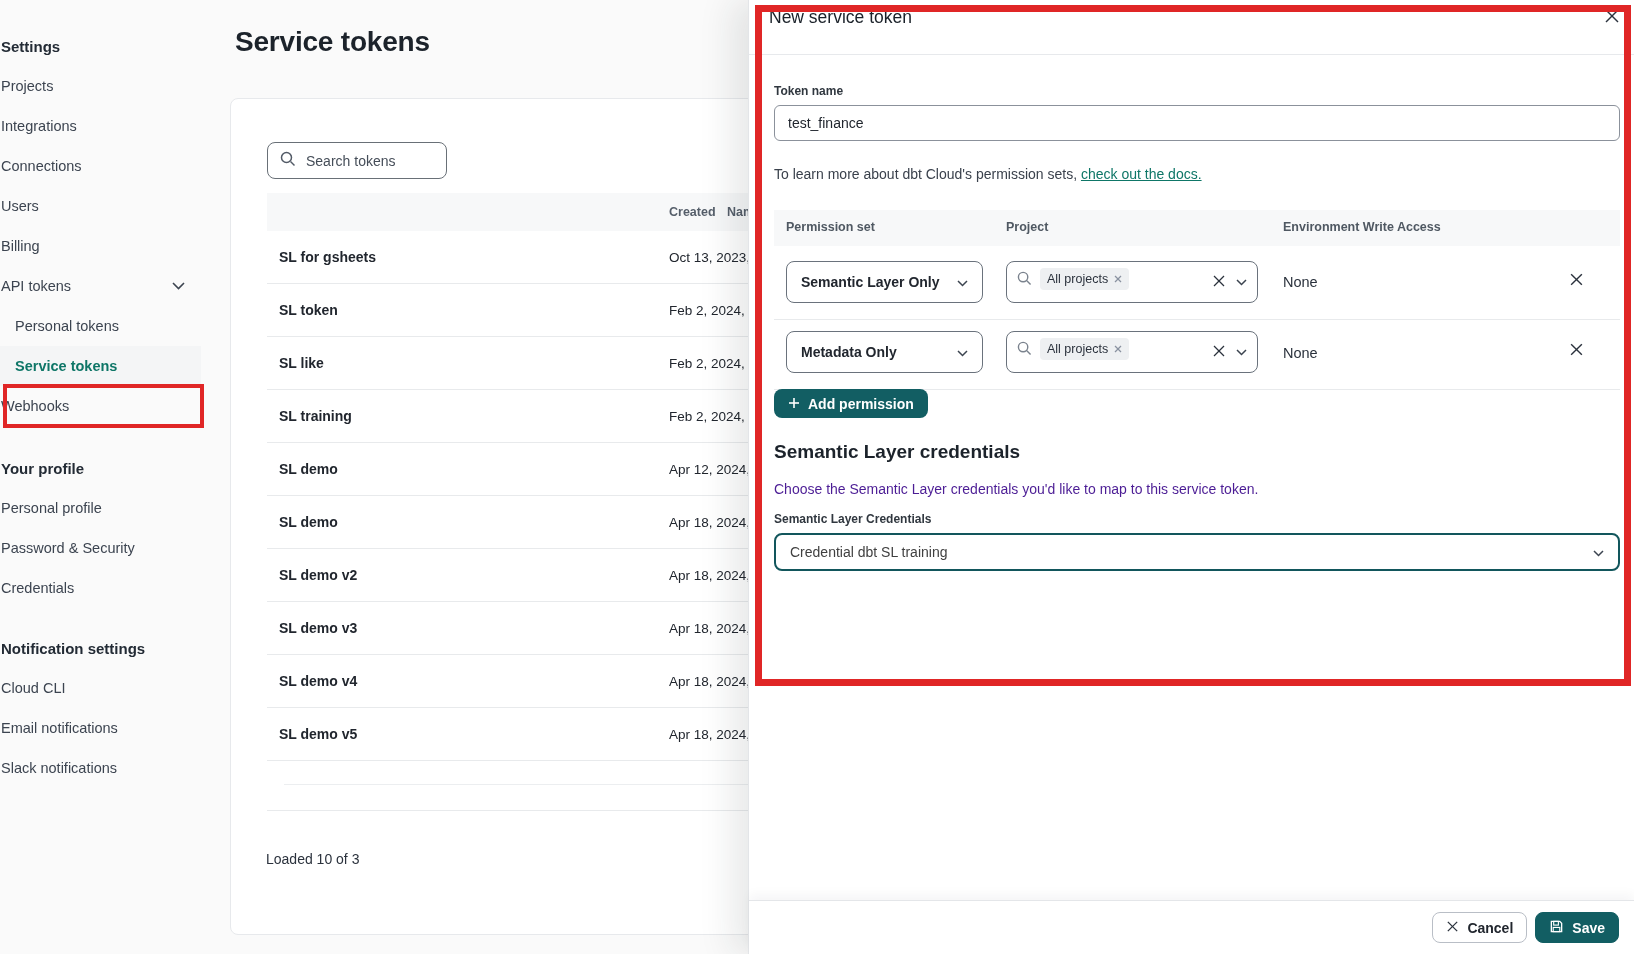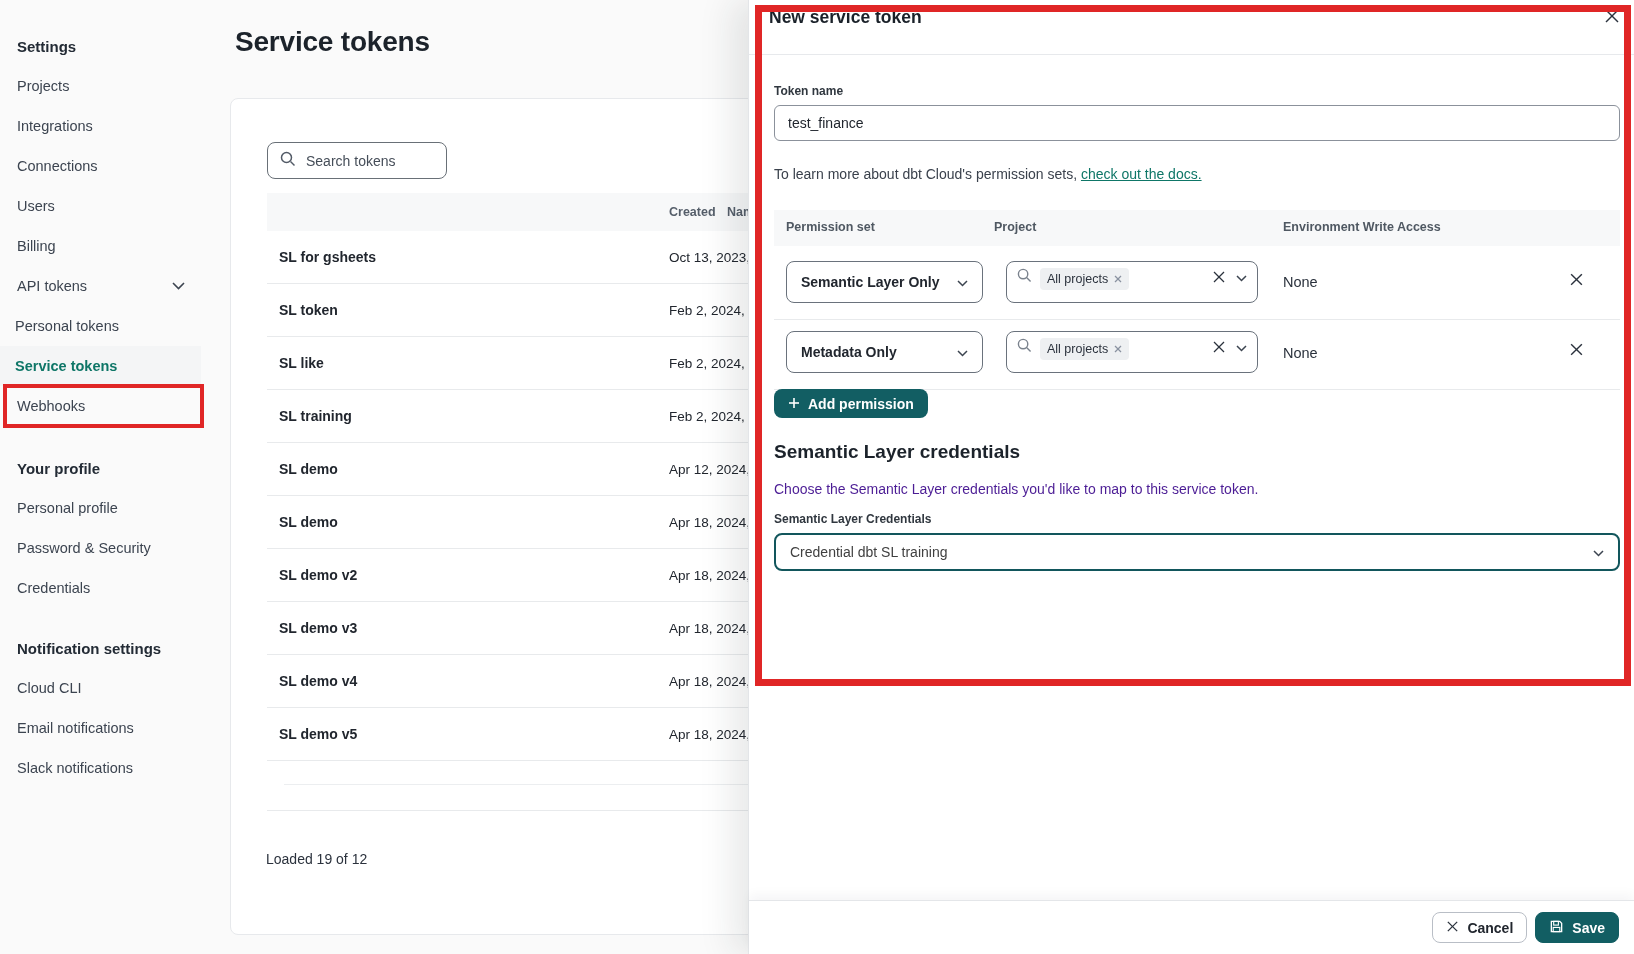--- a/index.html
+++ b/index.html
@@ -9,21 +9,21 @@
     font-family: "Liberation Sans", sans-serif;
     background: #fafafa;
     color: #2b323d;
     overflow: hidden;
   }
 
   
   .sidebar { position:absolute; left:0; top:26px; width:207px; }
   .sb-row {
     height:40px; display:flex; align-items:center;
-    font-size:14.5px; color:#3c4450; padding-left:17px; cursor:pointer;
+    font-size:14.5px; color:#3c4450; padding-left:1px; cursor:pointer;
   }
   .sb-header { font-weight:700; font-size:15px; color:#232b35; cursor:default; }
   .sb-gap-1 { margin-top:22px; }
   .sb-gap-2 { margin-top:20px; }
   .sb-sub { padding-left:15px; }
   .sb-api { justify-content:space-between; padding-right:22px; }
   .sb-active {
     color:#0e7667; font-weight:700; background:#f4f5f6; margin-right:6px;
   }
   .chev svg { display:block; }
@@ -74,21 +74,21 @@
     position:absolute; left:748px; top:0; width:886px; height:954px;
     background:#fff; border-left:1px solid #e3e5e8;
     box-shadow:-16px 0 32px rgba(28,35,43,.10); z-index:10;
   }
   .drawer-header {
     position:absolute; left:0; right:0; top:0; height:55px;
     border-bottom:1px solid #e7e9ec;
   }
   .drawer-title {
     position:absolute; left:20px; top:7px;
-    font-size:17.5px; font-weight:700; color:#1a2129;
+    font-size:17.5px; font-weight:400; color:#1a2129;
   }
   .drawer-close {
     position:absolute; right:12px; top:6px; width:20px; height:20px;
     display:flex; align-items:center; justify-content:center;
     background:none; border:none; cursor:pointer;
   }
 
   .field-label {
     position:absolute; font-size:12px; font-weight:700; color:#30373f;
   }
@@ -98,38 +98,38 @@
     font-size:14px; font-family:"Liberation Sans",sans-serif; color:#21262e; outline:none;
   }
   .docs-line { position:absolute; left:25px; top:166px; font-size:14px; color:#3a414c; }
   .docs-line a { color:#0e7667; font-weight:400; }
 
   .perm-band {
     position:absolute; left:25px; top:210px; width:846px; height:36px;
     background:#f7f8f9; font-size:12.5px; font-weight:700; color:#4f5862;
   }
   .perm-band span { position:absolute; top:10px; }
-  .pb-set { left:12px; } .pb-project { left:220px; } .pb-env { left:509px; }
+  .pb-set { left:12px; } .pb-project { left:232px; } .pb-env { left:509px; }
 
   .perm-row { position:absolute; left:25px; width:846px; height:74px; border-bottom:1px solid #e8eaec; }
   .perm-row-1 { top:246px; } .perm-row-2 { top:320px; height:70px; }
 
   .dd {
     position:absolute; left:12px; top:15px; width:197px; height:42px;
     border:1px solid #6a727c; border-radius:8px; background:#fff;
     display:flex; align-items:center; justify-content:space-between;
     padding:0 14px; cursor:pointer;
   }
   .perm-row-2 .dd { top:11px; }
   .dd-label { font-size:14px; font-weight:700; color:#21262e; }
 
   .combo {
     position:absolute; left:232px; top:15px; width:252px; height:42px;
     border:1px solid #6a727c; border-radius:8px; background:#fff;
-    display:flex; align-items:flex-start; gap:8px; padding:6px 10px; cursor:text;
+    display:flex; align-items:flex-end; gap:8px; padding:12px 10px; cursor:text;
   }
   .perm-row-2 .combo { top:11px; }
   .tag {
     background:#eef0f2; border-radius:4px; padding:4px 7px;
     font-size:12.5px; color:#2b323d; display:flex; align-items:center; gap:6px; cursor:default;
   }
   .combo-right { margin-left:auto; display:flex; align-items:center; gap:10px; }
   .icon-btn { background:none; border:none; cursor:pointer; display:flex; align-items:center; padding:0; }
 
   .env-none { position:absolute; left:509px; top:28px; font-size:14.5px; color:#2a313c; }
@@ -257,21 +257,21 @@
       <span class="tdate">Apr 18, 2024,</span>
     </div>
     <div class="trow">
       <span class="tname">SL demo v5</span>
       <span class="tdate">Apr 18, 2024,</span>
     </div>
   </div>
 
   <div class="tline-inset"></div>
   <div class="tline-full"></div>
-  <div class="loaded">Loaded 19 of 12</div>
+  <div class="loaded">Loaded 10 of 3</div>
 </section>
 
 <aside class="drawer">
   <div class="drawer-header">
     <div class="drawer-title">New service token</div>
     <button class="drawer-close">
       <svg width="16" height="16" viewBox="0 0 16 16">
           <line x1="2" y1="2" x2="14" y2="14" stroke="#2b323d" stroke-width="1.4"></line>
           <line x1="14" y1="2" x2="2" y2="14" stroke="#2b323d" stroke-width="1.4"></line>
         </svg>

